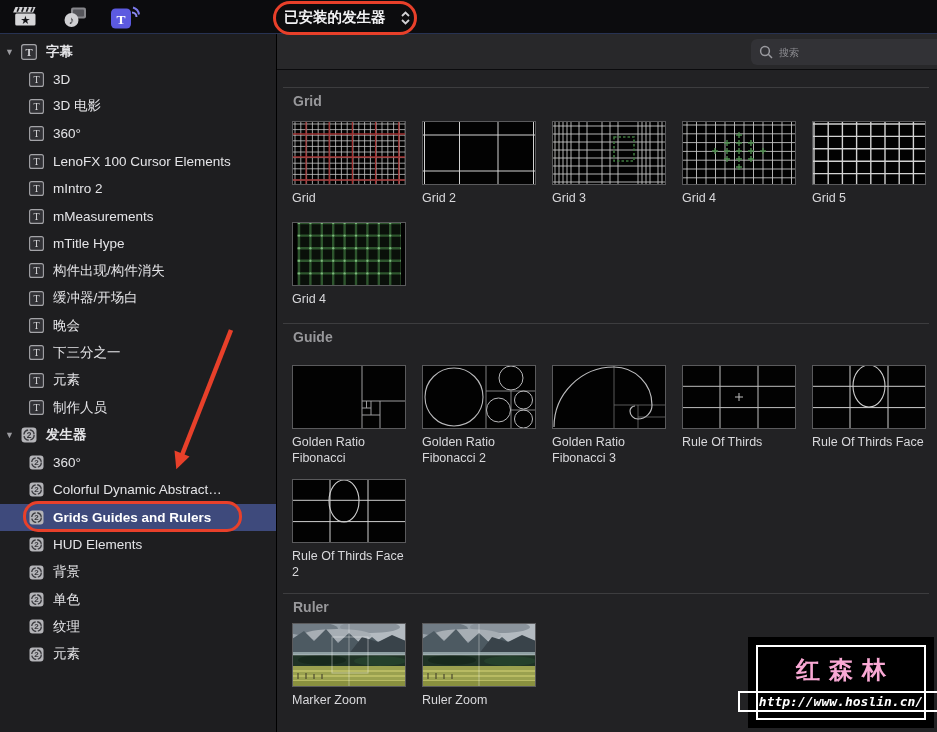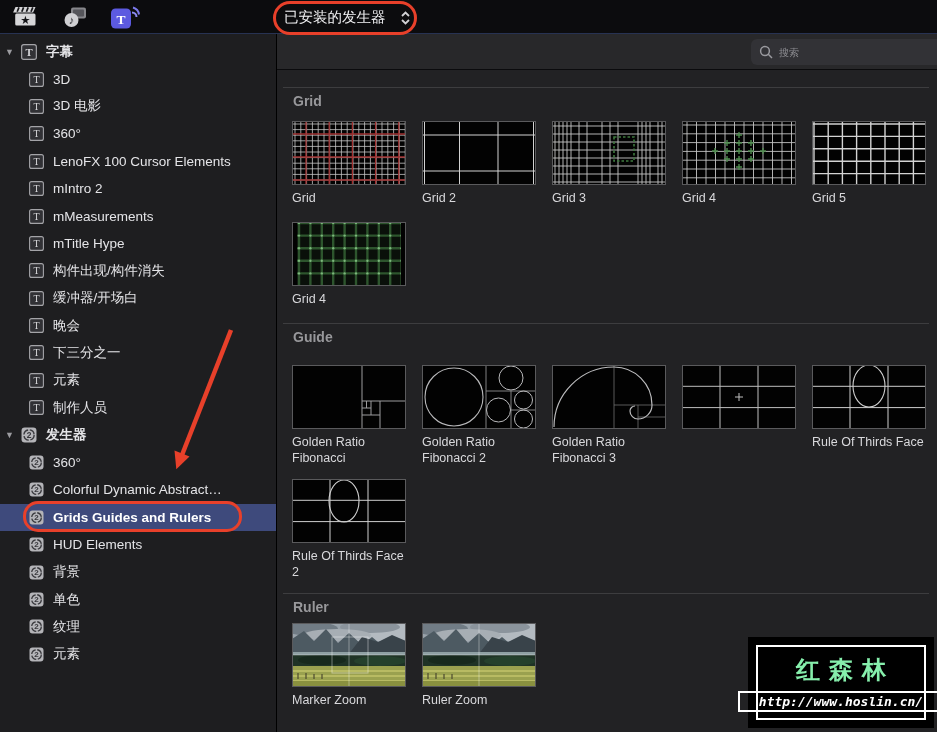--- a/index.html
+++ b/index.html
@@ -8,21 +8,21 @@
   #app { position:relative; width:937px; height:732px; background:#1e1e20; }
 
   
   #toolbar { position:absolute; left:0; top:0; width:937px; height:34px;
     background:#0c0c0e; border-bottom:1px solid #273252; display:flex; align-items:center; }
   .tb-btn { width:34px; height:30px; display:flex; align-items:center; justify-content:center; cursor:pointer; }
   .tb-btn:nth-child(1){ margin-left:8px; }
   .tb-btn:nth-child(2){ margin-left:16px; }
   .tb-btn:nth-child(3){ margin-left:16px; }
   #media-dropdown { position:absolute; left:284px; top:4px; height:27px;
-    display:flex; align-items:center; gap:13px; color:#f2f2f4; font-size:14.5px; font-weight:400; cursor:pointer; }
+    display:flex; align-items:center; gap:13px; color:#f2f2f4; font-size:14.5px; font-weight:700; cursor:pointer; }
 
   
   #sidebar { position:absolute; left:0; top:34px; width:277px; height:698px;
     background:#1e1e20; border-right:1px solid #000; }
   #sidebar-rows { padding-top:4px; }
   .srow { height:27.4px; display:flex; align-items:center; color:#e4e4e7; font-size:13.5px; cursor:default; }
   .srow.grp { padding-left:5px; font-weight:700; }
   .srow.child { padding-left:29px; }
   .srow .tri { width:16px; font-size:9px; color:#9c9ca0; text-align:left; }
   .srow .sicon { display:flex; margin-right:9px; }
@@ -56,21 +56,21 @@
     border:3px solid #e8402a; border-radius:17px; }
   #rect-annotation { left:23px; top:501px; width:219px; height:31px;
     border:3px solid #e8402a; border-radius:15px; }
   #arrow-annotation { left:0; top:0; width:937px; height:732px; }
 
   
   #watermark { position:absolute; left:748px; top:637px; width:186px; height:91px;
     background:#000; padding:8px; }
   #watermark .wm-inner { width:100%; height:100%; border:2px solid #fff;
     display:flex; flex-direction:column; align-items:center; justify-content:center; gap:5px; }
-  #watermark .wm-title { color:#86efac; font-weight:700; font-size:24px; letter-spacing:9px; text-indent:9px; }
+  #watermark .wm-title { color:#f9a8d4; font-weight:700; font-size:24px; letter-spacing:9px; text-indent:9px; }
   #watermark .wm-url { border:2px solid #fff; padding:1px 19px; color:#fff;
     font-family:"DejaVu Sans Mono", monospace; font-style:italic; font-weight:700; font-size:13px; }
 </style>
 </head>
 <body>
 
 <div id="app">
 
   <div id="toolbar">
     <div class="tb-btn">
@@ -638,20 +638,21 @@
                 <svg width="114" height="64" viewBox="0 0 114 64">
                   <rect width="114" height="64" fill="#020202"></rect>
                   <line x1="38" y1="0" x2="38" y2="64" stroke="#bfbfbf" stroke-width="1"></line>
                   <line x1="76" y1="0" x2="76" y2="64" stroke="#bfbfbf" stroke-width="1"></line>
                   <line x1="0" y1="21.3" x2="114" y2="21.3" stroke="#bfbfbf" stroke-width="1"></line>
                   <line x1="0" y1="42.6" x2="114" y2="42.6" stroke="#bfbfbf" stroke-width="1"></line>
                   <path d="M53,32 h8 M57,28 v8" stroke="#bfbfbf" stroke-width="1"></path>
                   <rect x="0.5" y="0.5" width="113" height="63" fill="none" stroke="#5a5a5c" stroke-width="1"></rect>
                 </svg>
               </div>
+              <div class="glabel">Rule Of Thirds</div>
             </div>
             <div class="gitem">
               <div class="thumb">
                 <svg width="114" height="64" viewBox="0 0 114 64">
                   <rect width="114" height="64" fill="#020202"></rect>
                   <line x1="38" y1="0" x2="38" y2="64" stroke="#cfcfcf" stroke-width="1"></line>
                   <line x1="76" y1="0" x2="76" y2="64" stroke="#cfcfcf" stroke-width="1"></line>
                   <line x1="0" y1="21.3" x2="114" y2="21.3" stroke="#cfcfcf" stroke-width="1"></line>
                   <line x1="0" y1="42.6" x2="114" y2="42.6" stroke="#cfcfcf" stroke-width="1"></line>
                   <ellipse cx="57" cy="21" rx="16" ry="21" stroke="#cfcfcf" fill="none" stroke-width="1.1"></ellipse>

